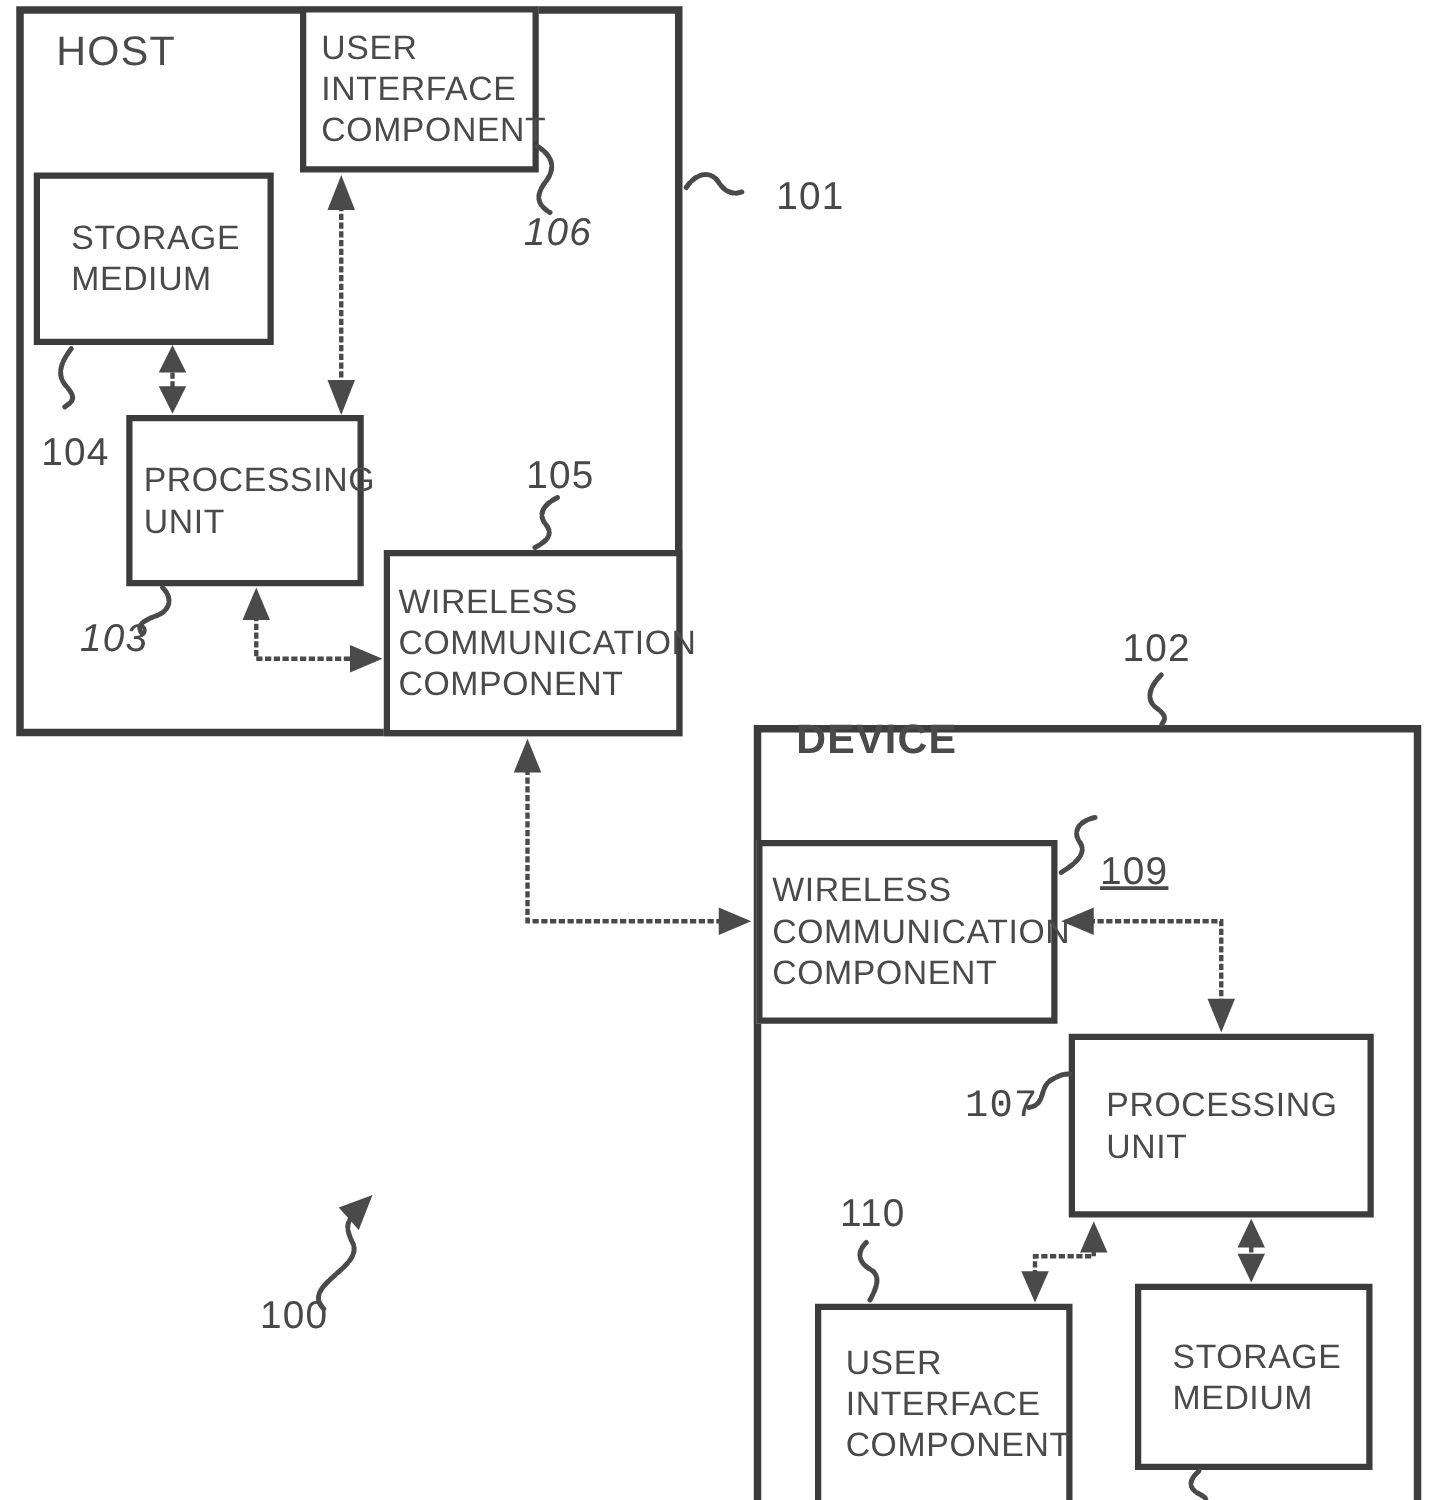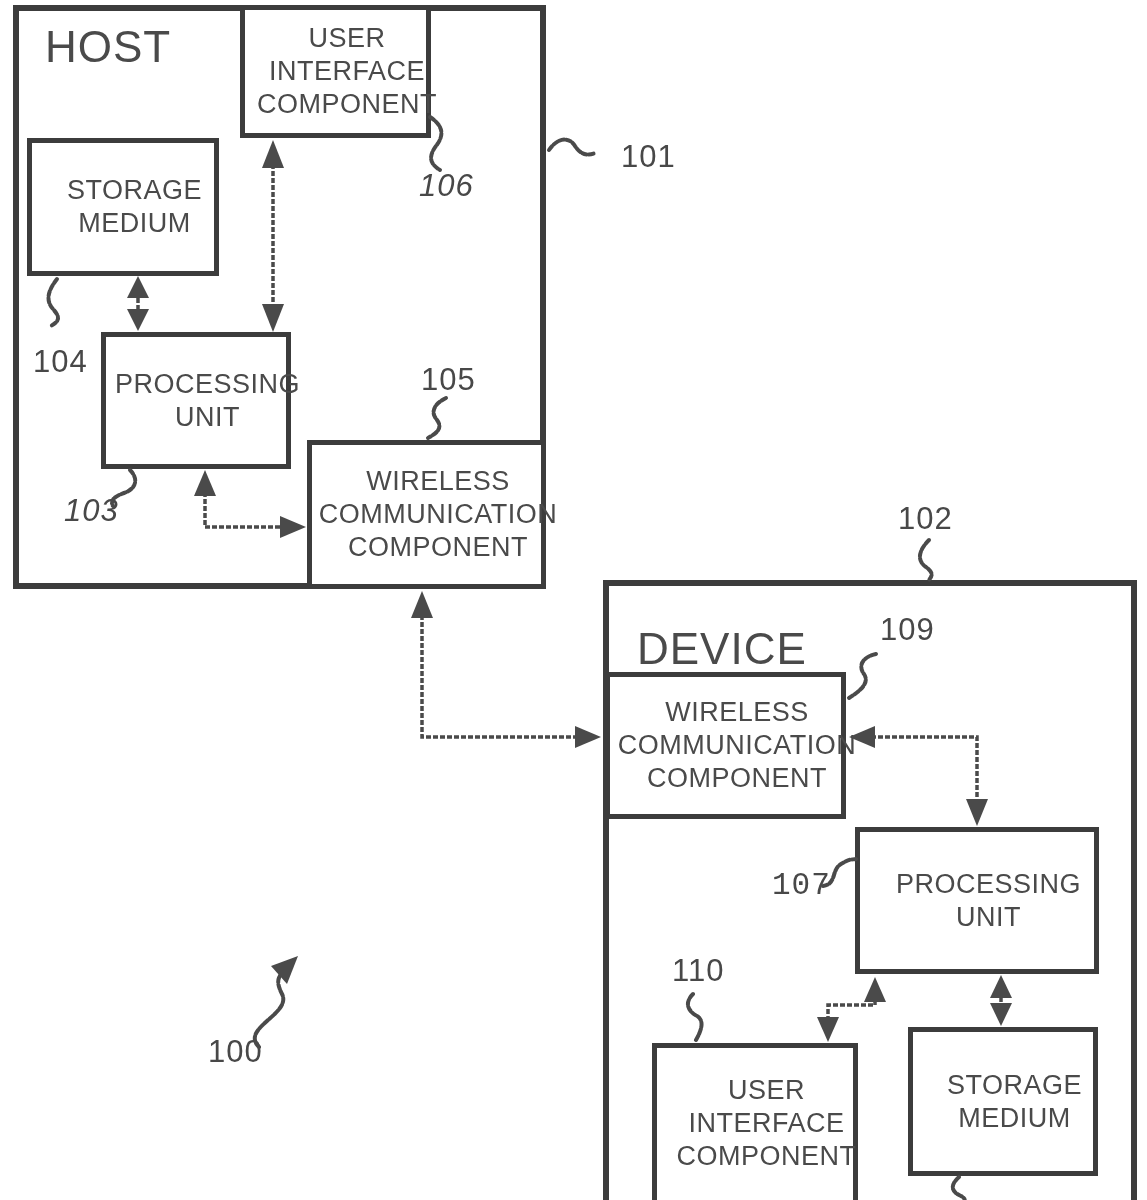--- a/index.html
+++ b/index.html
@@ -19,33 +19,32 @@
     box-sizing:border-box;
   }
   .inner-box{
     position:absolute;
     border:5px solid #3c3c3c;
     background:#ffffff;
     box-sizing:border-box;
     display:flex;
     align-items:center;
     justify-content:center;
-    text-align:center;
     padding-left:23px;
   }
   .box-label{
     font-size:27px;
     line-height:1.22;
     letter-spacing:.5px;
     color:#4a4a4a;
     padding:0 2px;
   }
   .section-title{
     position:absolute;
-    font-size:44px;
+    font-size:33px;
     letter-spacing:1px;
     color:#4a4a4a;
   }
   .ref-num{
     position:absolute;
     font-size:31px;
     letter-spacing:1px;
     color:#484848;
   }
   svg.overlay{
@@ -90,21 +89,21 @@
 
   <div class="inner-box" style="left:101px;top:332px;width:190px;height:137px;">
     <span class="box-label">PROCESSING UNIT</span>
   </div>
 
   <div class="inner-box" style="left:307px;top:440px;width:239px;height:149px;">
     <span class="box-label">WIRELESS COMMUNICATION COMPONENT</span>
   </div>
 
   <div class="outer-box" style="left:603px;top:580px;width:534px;height:640px;"></div>
-  <div class="section-title" style="left:637px;top:624px;">DEVICE</div>
+  <div class="section-title" style="left:637px;top:572px;font-weight:bold;">DEVICE</div>
 
   <div class="inner-box" style="left:605px;top:672px;width:241px;height:147px;">
     <span class="box-label">WIRELESS COMMUNICATION COMPONENT</span>
   </div>
 
   <div class="inner-box" style="left:855px;top:827px;width:244px;height:147px;">
     <span class="box-label">PROCESSING UNIT</span>
   </div>
 
   <div class="inner-box" style="left:908px;top:1027px;width:190px;height:149px;">
@@ -116,21 +115,21 @@
   </div>
 
   <div class="ref-num" style="left:208px;top:1034px;">100</div>
   <div class="ref-num" style="left:597px;top:139px;margin-left:24px;">101</div>
   <div class="ref-num" style="left:898px;top:501px;">102</div>
   <div class="ref-num" style="left:64px;top:493px;font-style:italic;">103</div>
   <div class="ref-num" style="left:33px;top:322px;margin-top:22px;">104</div>
   <div class="ref-num" style="left:421px;top:362px;">105</div>
   <div class="ref-num" style="left:419px;top:168px;font-style:italic;">106</div>
   <div class="ref-num" style="left:772px;top:868px;font-family:Liberation Mono, monospace;">107</div>
-  <div class="ref-num" style="left:880px;top:612px;">109</div>
+  <div class="ref-num" style="left:880px;top:679px;text-decoration:underline;">109</div>
   <div class="ref-num" style="left:672px;top:953px;">110</div>
 
   <svg class="overlay" viewBox="0 0 1147 1200">
 
     <g>
       <line class="shaft" x1="273" y1="150" x2="273" y2="322"></line>
       <polygon class="head" points="273,140 262,168 284,168"></polygon>
       <polygon class="head" points="273,332 262,304 284,304"></polygon>
     </g>
 

